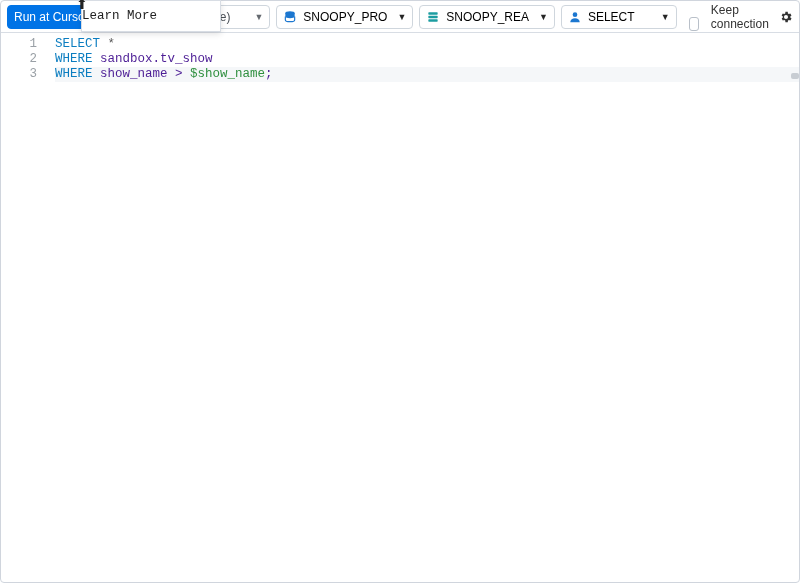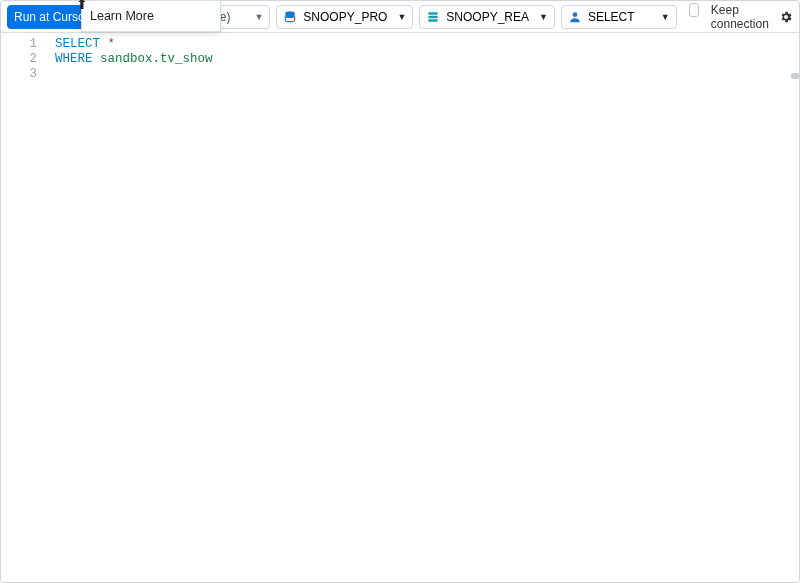--- a/index.html
+++ b/index.html
@@ -7,43 +7,43 @@
   .page { width: 800px; height: 583px; border: 1px solid #d0d5dd; border-radius: 4px; position: relative; background: #fff; }
 
   .toolbar { display: flex; align-items: center; gap: 6px; padding: 4px 6px; border-bottom: 1px solid #d8dde4; height: 32px; position: relative; }
   .btn { display: inline-flex; align-items: center; gap: 6px; border: 1px solid #cfd6dd; background: #fff; border-radius: 4px; padding: 0 6px; height: 24px; font-size: 12px; cursor: pointer; white-space: nowrap; }
   .btn-primary { background: #0073e6; border-color: #0073e6; color: #fff; font-weight: 500; z-index: 2; position: relative; }
   .btn .caret { margin-left: 4px; font-size: 9px; color: inherit; opacity: .85; }
   .pill-text { flex: 0 1 auto; overflow: hidden; text-overflow: ellipsis; max-width: 88px; }
   .gap { flex: 0 0 8px; }
   .spacer { flex: 1 1 auto; }
   .checkbox { width: 14px; height: 14px; border: 1px solid #b9c0c9; border-radius: 3px; background: #fff; display: inline-block; }
-  .keep { display: inline-flex; align-items: flex-start; gap: 12px; font-size: 12px; color: #333; }
+  .keep { display: inline-flex; align-items: flex-end; gap: 12px; font-size: 12px; color: #333; }
   .gear { width: 22px; height: 22px; display: inline-flex; align-items: center; justify-content: center; color: #333; cursor: pointer; }
   .icon { width: 14px; height: 14px; display: inline-block; color: #1c77d0; }
   .icon svg { width: 100%; height: 100%; display: block; }
   .icon.teal { color: #1c9da1; }
 
   
-  .popup { position: absolute; top: -1px; left: 80px; width: 140px; height: 32px; background: #fff; border: 1px solid #d8dde4; box-shadow: 0 2px 6px rgba(0,0,0,.12); display: flex; align-items: center; padding-left: 8px; font-size: 12.5px; color: #222; z-index: 3; }
+  .popup { position: absolute; top: -1px; left: 80px; width: 140px; height: 32px; background: #fff; border: 1px solid #d8dde4; box-shadow: 0 2px 6px rgba(0,0,0,.12); display: flex; align-items: center; font-size: 12.5px; color: #222; z-index: 3; font-family: Liberation Mono, monospace; }
 
   
   .cursor { position: absolute; top: -5px; left: 75px; z-index: 4; font-size: 14px; pointer-events: none; }
 
   
   .half-visible { color: #4a5057; }
 
   
   .editor { display: flex; font-family: "SFMono-Regular", Consolas, "Liberation Mono", Menlo, monospace; font-size: 12.5px; line-height: 15px; height: calc(100% - 32px); }
   .gutter { width: 44px; flex: 0 0 44px; text-align: right; color: #9aa0a6; padding: 4px 8px 0 0; user-select: none; }
   .gutter div { height: 15px; }
   .code { flex: 1 1 auto; padding: 4px 0 0 4px; position: relative; }
   .code-line { height: 15px; white-space: pre; margin-left: 6px; }
   .kw { color: #0b7dc0; }
-  .ident { color: #15803d; }
+  .ident { color: #4c1d95; }
   .var { color: #2f8f3f; }
   .star { color: #555; }
   .current-line { background: #f5f7f9; }
   .scroll-mark { position: absolute; right: 0; top: 40px; width: 8px; height: 6px; background: #c8cdd3; border-radius: 2px; }
 </style>
 </head>
 <body>
 
 <div class="page">
 
@@ -123,16 +123,17 @@
   <div class="editor">
     <div class="gutter" id="gutter">
         <div>1</div>
         <div>2</div>
         <div>3</div>
       </div>
     <div class="code" id="code">
       <div class="scroll-mark"></div>
     <div class="code-line"><span class="kw">SELECT</span><span class="star"> *</span></div>
         <div class="code-line"><span class="kw">WHERE</span><span class="ident"> sandbox.tv_show</span></div>
+        <div class="code-line current-line"><span class="kw">WHERE</span><span class="ident"> show_name &gt; </span><span class="var">$show_name</span><span class="ident">;</span></div>
       </div>
   </div>
 
 </div>
 
 </body></html>

